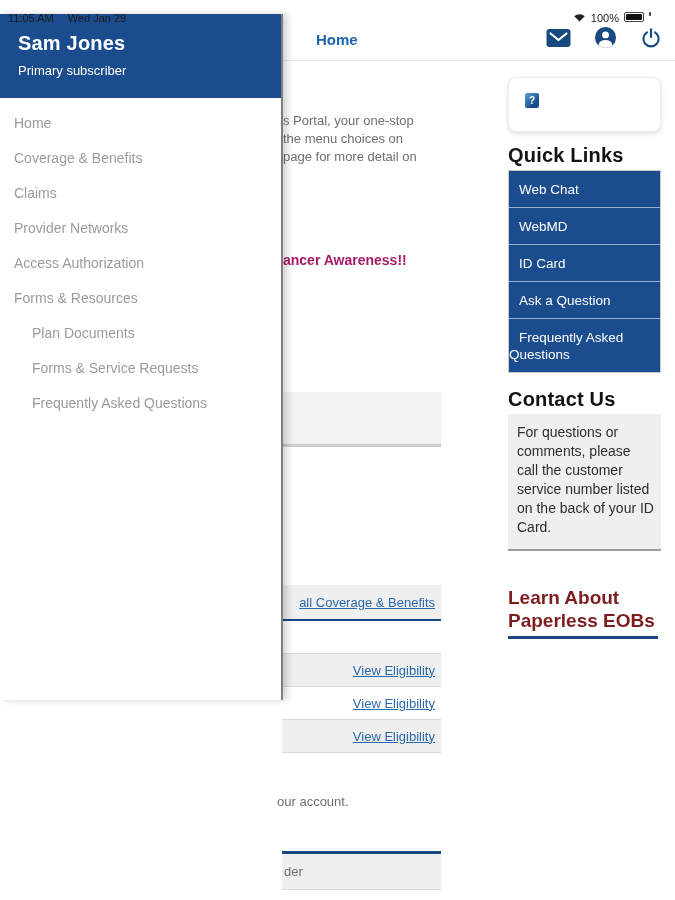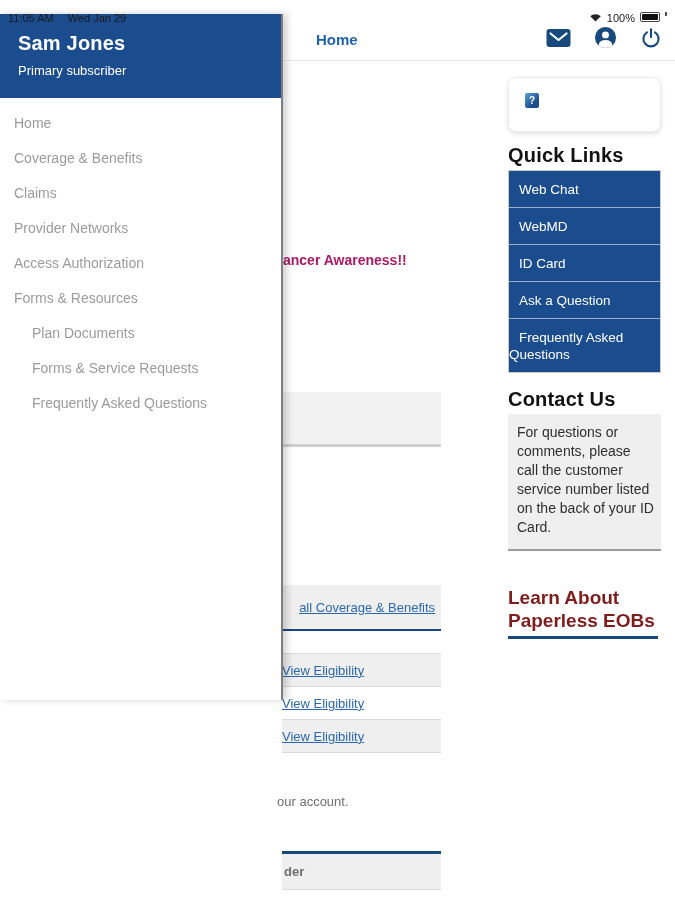--- a/index.html
+++ b/index.html
@@ -1,21 +1,21 @@
 <!DOCTYPE html>
 <html><head>
 <meta charset="utf-8">
 <style>
   * { margin:0; padding:0; box-sizing:border-box; }
   body { background:#fff; }
   .screen { position:relative; width:675px; height:900px; background:#fff;
             font-family:"Liberation Sans", sans-serif; overflow:hidden; }
 
   
-  .status-bar { position:absolute; top:0; left:0; right:0; height:20px; z-index:40;
+  .status-bar { position:absolute; top:0; left:0; right:16px; height:20px; z-index:40;
                 display:flex; justify-content:space-between; align-items:center;
                 padding:16px 8px 0 8px; font-size:11px; font-weight:500; color:#1a1a1a; }
   .sb-left { display:flex; gap:14px; }
   .sb-right { display:flex; align-items:flex-start; gap:5px; }
   .battery { width:20px; height:10px; border:1px solid #444; border-radius:2px; position:relative; }
   .battery .fill { position:absolute; top:1px; left:1px; bottom:1px; right:1px; background:#111; border-radius:1px; }
   .battery-tip { width:2px; height:4px; background:#444; border-radius:0 1px 1px 0; }
 
   
   .app-header { position:absolute; top:14px; left:0; right:0; height:47px;
@@ -23,29 +23,29 @@
   .app-title { position:absolute; left:316px; top:17px; font-size:15px; font-weight:700; color:#1f63ae; }
   .header-icons { position:absolute; right:13px; top:12px; display:flex; gap:23px; align-items:center; }
   .hicon { cursor:pointer; display:flex; align-items:center; }
 
   
   .frag-intro { position:absolute; left:283px; top:112px; font-size:13px; line-height:18px; color:#6f6f6f; }
   .frag-awareness { position:absolute; left:283px; top:252px; font-size:14px; font-weight:700; color:#a81a66; }
   .box-banner { position:absolute; left:282px; top:392px; width:159px; height:55px;
                 background:#f2f2f2; border-bottom:3px solid #cfcfcf; }
   .link { color:#2a69ae; text-decoration:underline; font-size:13px; cursor:pointer; }
-  .row-coverage { position:absolute; left:282px; top:585px; width:159px; height:46px;
+  .row-coverage { position:absolute; left:282px; top:585px; width:159px; height:36px;
                   background:#efefef; border-bottom:2px solid #17497f;
                   display:flex; align-items:center; justify-content:flex-end; padding-right:6px; }
   .rows-elig { position:absolute; left:282px; top:653px; width:159px; border-top:1px solid #d9d9d9; }
   .elig-row { height:33px; border-bottom:1px solid #d9d9d9; display:flex; align-items:center;
-              justify-content:flex-start; padding-right:6px; background:#fff; }
+              justify-content:flex-end; padding-right:6px; background:#fff; }
   .elig-row.alt { background:#efefef; }
   .frag-account { position:absolute; left:277px; top:794px; font-size:13px; color:#6f6f6f; }
-  .bottom-section { position:absolute; left:282px; top:851px; width:159px;font-weight:bold; }
+  .bottom-section { position:absolute; left:282px; top:851px; width:159px; }
   .bottom-line { height:3px; background:#17497f; }
   .bottom-row { height:36px; background:#efefef; border-bottom:1px solid #d9d9d9;
                 font-size:13px; color:#6f6f6f; display:flex; align-items:center; padding-left:2px; }
 
   
   .promo-card { position:absolute; left:508px; top:77px; width:153px; height:55px; background:#fff;
                 border:1px solid #ececec; border-radius:8px; box-shadow:0 2px 5px rgba(0,0,0,0.12); cursor:pointer; }
   .promo-icon { position:absolute; left:16px; top:15px; width:14px; height:15px; border-radius:2px;
                 background:linear-gradient(135deg,#5aa0d8 0%,#1b4d8e 70%); color:#fff; font-size:10px;
                 display:flex; align-items:center; justify-content:center; font-weight:700; }
@@ -104,20 +104,25 @@
       </span>
       <span class="hicon">
         <svg width="22" height="22" viewBox="0 0 24 24" fill="none" stroke="#17497f" stroke-width="2.3" stroke-linecap="round">
           <path d="M7.6 5.8 a8.3 8.3 0 1 0 8.8 0"></path>
           <line x1="12" y1="2.5" x2="12" y2="11"></line>
         </svg>
       </span>
     </div>
   </div>
 
+  <div class="frag-intro">
+    <div>s Portal, your one-stop</div>
+    <div>the menu choices on</div>
+    <div>page for more detail on</div>
+  </div>
 
   <div class="frag-awareness">ancer Awareness!!</div>
 
   <div class="box-banner"></div>
 
   <div class="row-coverage">
     <span class="link">all Coverage &amp; Benefits</span>
   </div>
 
   <div class="rows-elig">

